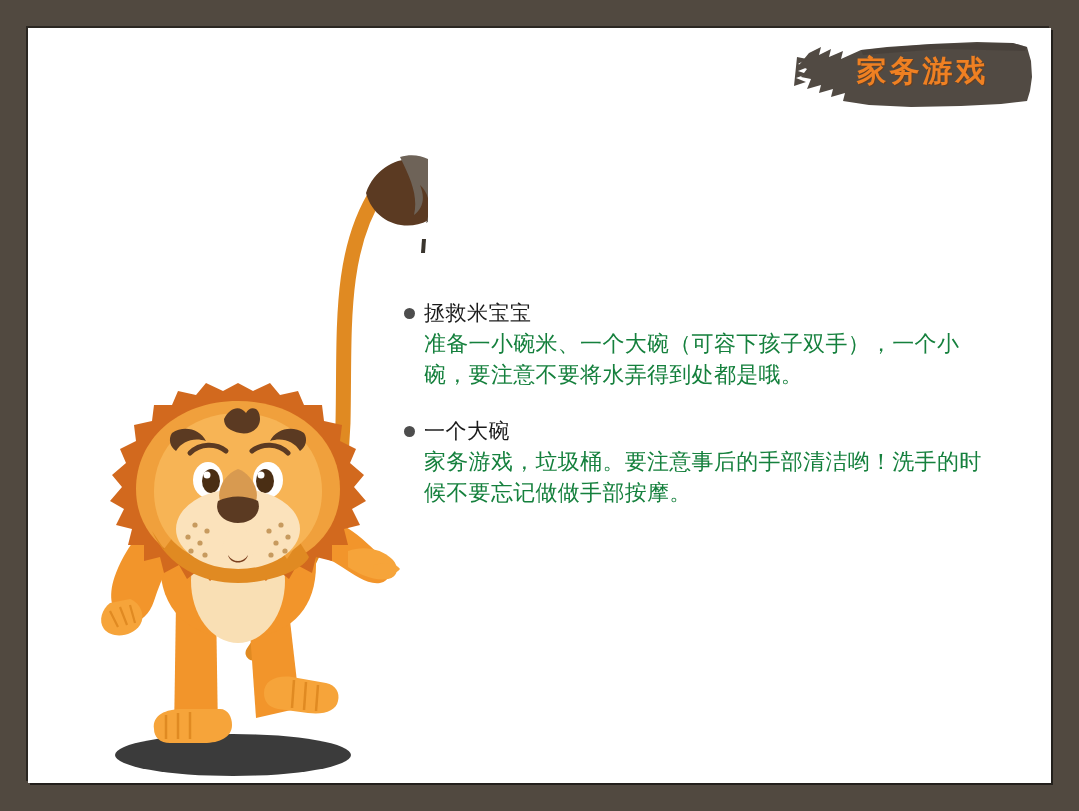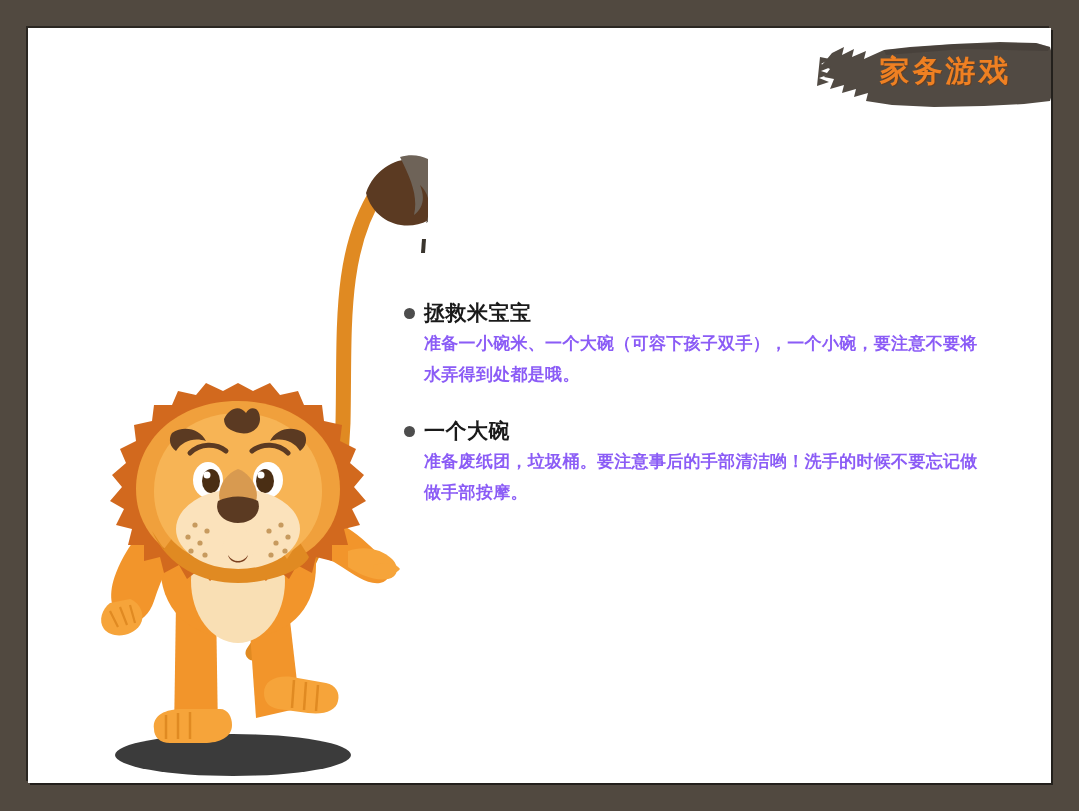--- a/index.html
+++ b/index.html
@@ -18,58 +18,57 @@
     position:absolute;
     left:28px;top:28px;
     width:1023px;height:755px;
     background:#ffffff;
     box-shadow:-2px -2px 0 0 #2b2722, 2px 2px 0 0 #23201c;
     overflow:hidden;
   }
 
   
   .banner{
-    position:absolute;left:786px;top:3px;width:245px;height:80px;
+    position:absolute;left:763px;top:3px;width:245px;height:80px;
   }
   .banner svg{display:block;}
   .banner-text{
     position:absolute;left:0;top:0;width:245px;height:80px;
     display:flex;align-items:center;justify-content:center;
     color:#ef8022;
     font-size:30px;font-weight:bold;letter-spacing:3px;
     text-shadow:1px 1px 0 rgba(120,50,0,.45);
     padding-left:18px;box-sizing:border-box;
     pointer-events:none;
   }
 
   
   .content{
     position:absolute;left:376px;top:270px;width:590px;
   }
   .item{margin-bottom:26px;}
   .item-head{
     display:flex;align-items:flex-start;
     color:#1a1a1a;
-    font-size:21px;font-weight:bold;
+    font-size:21px;font-weight:normal;
     line-height:30px;
     letter-spacing:.5px;
   }
   .bullet{
     width:11px;height:11px;border-radius:50%;
     background:#4d4d4d;
     margin-right:9px;margin-top:10px;flex:0 0 auto;
   }
   .item-body{
-    color:#8b5cf6;
-    font-size:17px;
+    color:#15803d;
+    font-size:22px;
     line-height:31px;
     margin-left:20px;
     letter-spacing:.3px;
     max-width:565px;
-    font-weight:bold;
   }
 
   
   .lion{position:absolute;left:20px;top:105px;width:380px;height:660px;}
   .lion svg{display:block;}
 </style>
 </head>
 <body>
 
 <div class="slide-frame">
@@ -202,19 +201,19 @@
           <span>拯救米宝宝</span>
         </div>
         <div class="item-body">准备一小碗米、一个大碗（可容下孩子双手），一个小碗，要注意不要将水弄得到处都是哦。</div>
       </div>
 
       <div class="item">
         <div class="item-head">
           <span class="bullet"></span>
           <span>一个大碗</span>
         </div>
-        <div class="item-body">准备废纸团，垃圾桶。要注意事后的手部清洁哟！洗手的时候不要忘记做做手部按摩。</div>
+        <div class="item-body">家务游戏，垃圾桶。要注意事后的手部清洁哟！洗手的时候不要忘记做做手部按摩。</div>
       </div>
 
     </div>
 
   </div>
 </div>
 
 </body></html>

